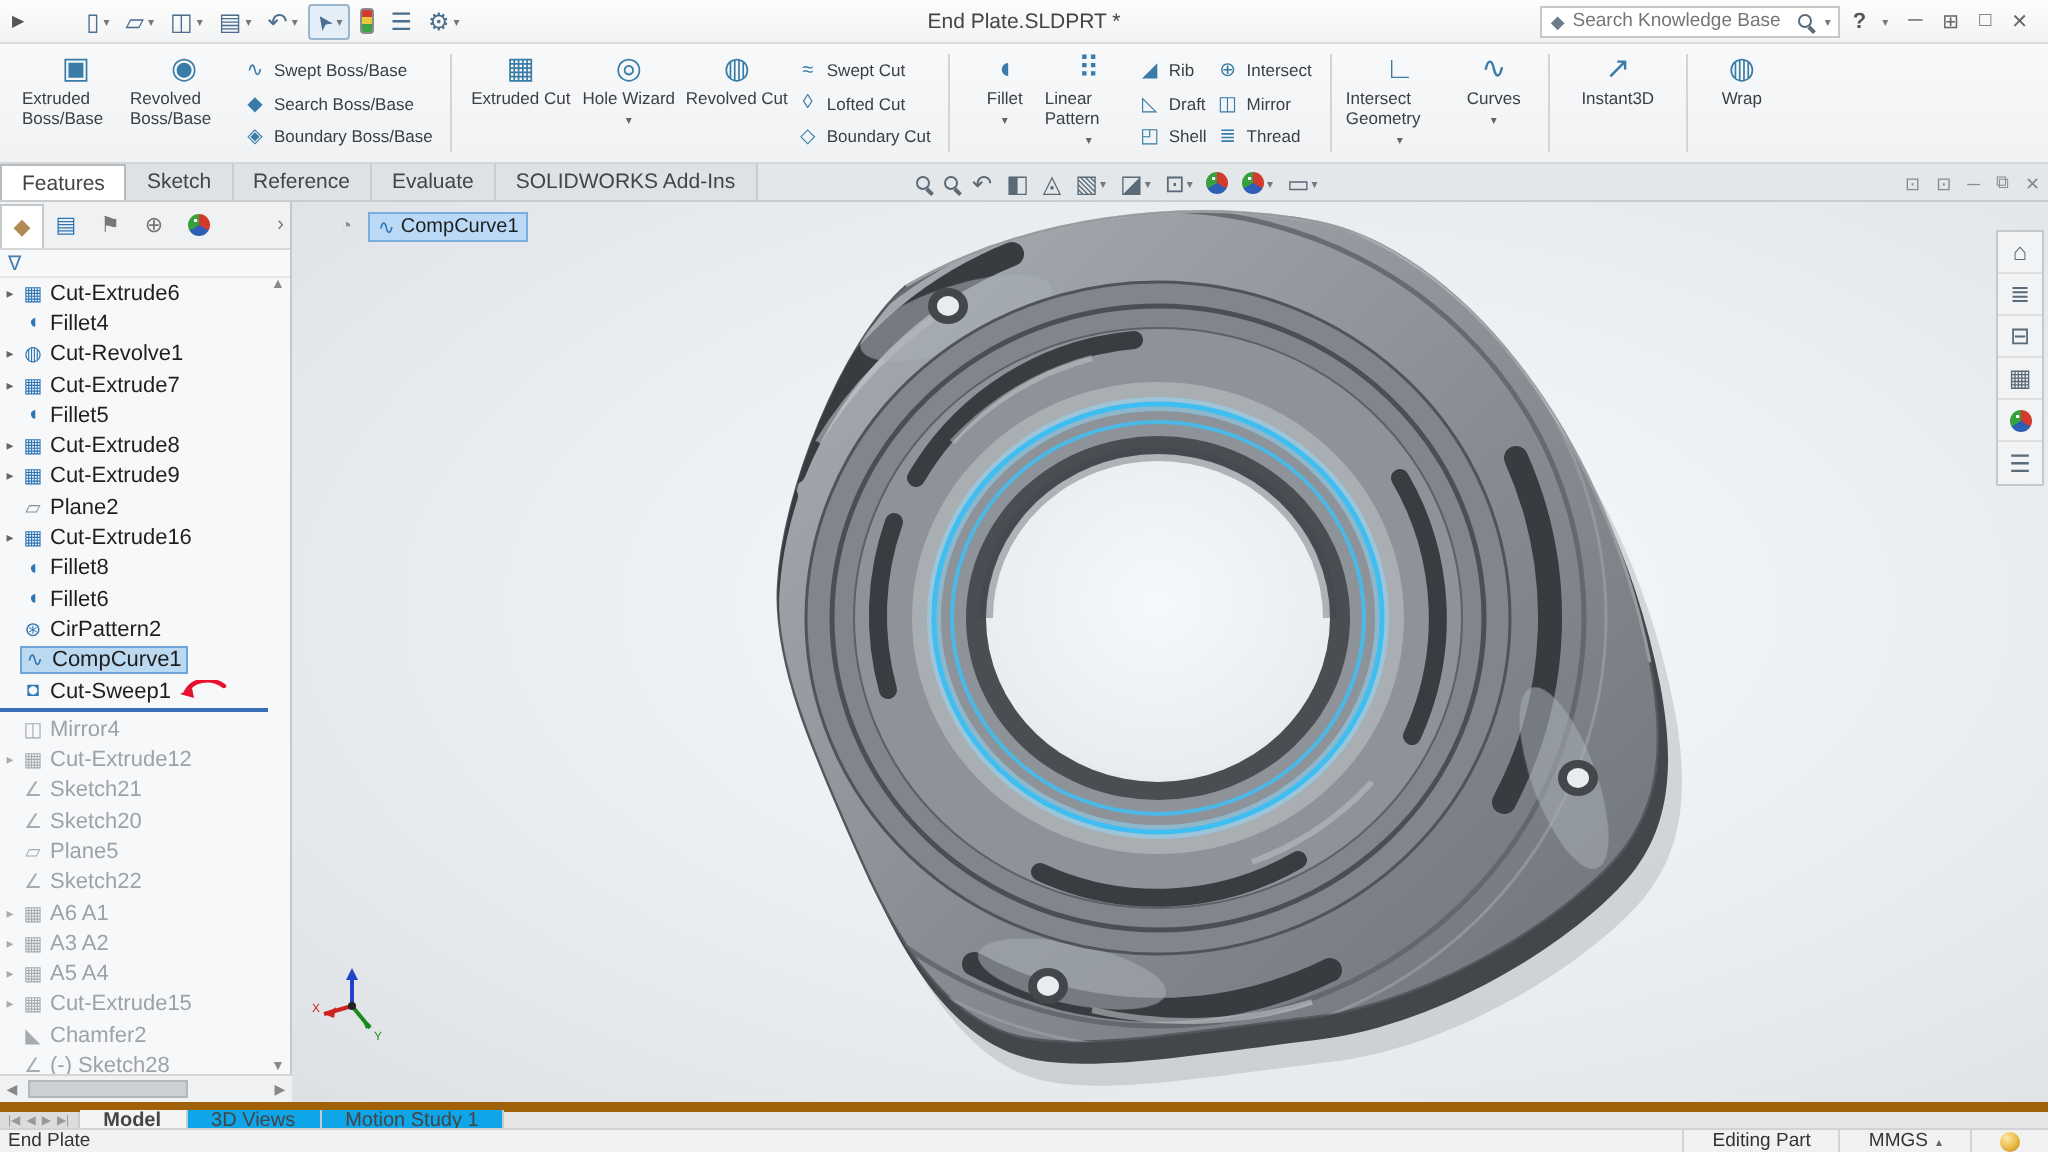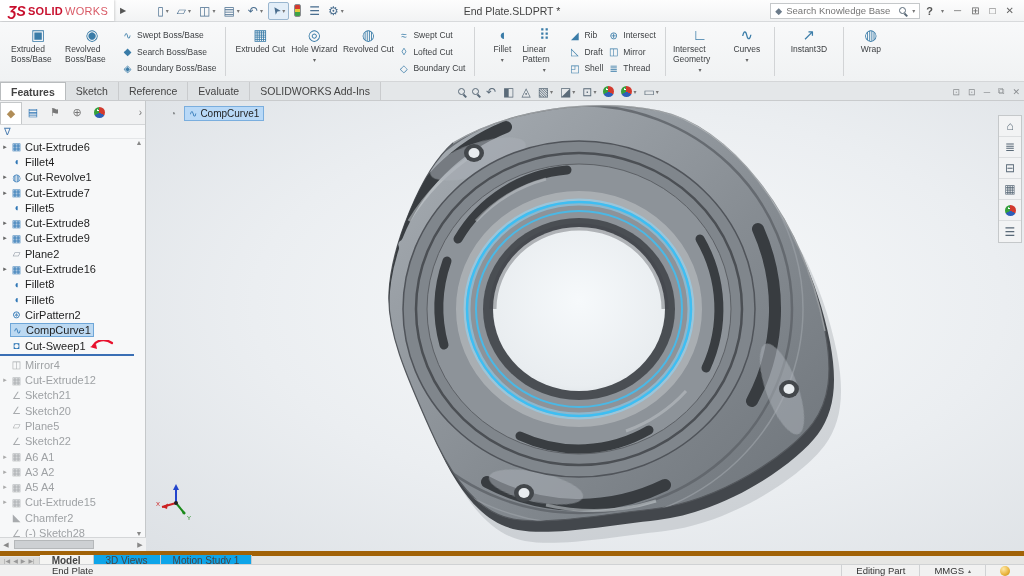--- a/index.html
+++ b/index.html
@@ -47,21 +47,21 @@
   .rbtn-lg .rcaret { font-size:6px; color:#666; margin-top:1px; }
   .rstack { display:flex; flex-direction:column; justify-content:space-between; padding:2px 2px; }
   .rbtn-sm { display:flex; align-items:center; gap:3px; height:16px; font-size:8.5px; color:#3c3f42; }
   .rbtn-sm .ric { width:13px; text-align:center; font-size:10px; color:#3a7ca8; }
 
   
   .tabrow { position:absolute; left:0; top:82px; width:1024px; height:19px;
     background:#e4e7e9; border-bottom:1px solid #c9cbcd; display:flex; align-items:flex-end; }
   .cm-tab { height:18px; padding:0 10px; display:flex; align-items:center; font-size:10.5px; color:#444;
     border-right:1px solid #c9cbcd; background:#dfe2e4; }
-  .cm-tab.active { background:#fff; font-weight:bold; border:1px solid #b9bcbe; border-bottom:none; }
+  .cm-tab.active { background:#fff; font-weight:normal; border:1px solid #b9bcbe; border-bottom:none; }
   .hud { position:absolute; left:458px; top:0; height:19px; display:flex; align-items:center; gap:7px; }
   .hud-btn { display:flex; align-items:center; gap:1px; color:#5a6a78; font-size:12px; }
   .hud-btn .caret { font-size:6px; color:#777; }
   .ball { width:11px; height:11px; border-radius:50%; display:inline-block;
     background:radial-gradient(circle at 35% 30%, #fff 0 8%, transparent 9%),
       conic-gradient(#d23a2e 0 120deg, #2e5fb7 120deg 240deg, #35a03c 240deg 360deg); }
   .docctl { position:absolute; right:4px; top:0; height:19px; display:flex; align-items:center; gap:8px; color:#8a8d90; font-size:9px; }
 
   
   .leftpanel { position:absolute; left:0; top:101px; width:146px; height:450px;
@@ -123,38 +123,33 @@
     background:#e6e6e4; border-top:5px solid #a16207; display:flex; align-items:center; }
   .bt-nav { display:flex; align-items:center; gap:1px; padding:0 3px; background:#dcdcda; border-right:1px solid #c9cbcd; }
   .bt-nav span { font-size:6px; color:#999; padding:0 1px; }
   .bt-tab { padding:0 12px; display:flex; align-items:center; font-size:10px; color:#444;
     border-right:1px solid #c9cbcd; background:#0ea5e9; position:relative; }
   .bt-tab.active { background:#f4f4f2; font-weight:bold; }
 
   
   .statusbar { position:absolute; left:0; top:564px; width:1024px; height:12px;
     background:#f1f1f1; border-top:1px solid #d0d2d4; display:flex; align-items:center; font-size:9.5px; color:#333; }
-  .sb-doc { padding-left:4px;margin-left:48px; }
+  .sb-doc { padding-left:4px; }
   .sb-right { margin-left:auto; display:flex; align-items:center; height:100%; }
   .sb-cell { padding:0 14px; border-left:1px solid #d0d2d4; height:100%; display:flex; align-items:center; gap:4px; }
   .sb-caret { font-size:6px; color:#666; }
   .goldball { width:10px; height:10px; border-radius:50%;
     background:radial-gradient(circle at 35% 30%, #ffe9a8, #e8b23a 60%, #b07f1a); }
 
   .ann-arrow { margin-left:2px; }
 </style>
 </head>
 <body>
 
 <div class="titlebar">
-  <div class="logo">
-    <span class="logo-mark">ƷS</span>
-    <span class="logo-bold">SOLID</span>
-    <span class="logo-light">WORKS</span>
-  </div>
   <span class="logo-flyout">▶</span>
   <div class="qat">
     <span class="qat-btn">
         <span>▯</span>
         <span class="qat-caret">▾</span>
       </span>
     <span class="qat-btn">
         <span>▱</span>
         <span class="qat-caret">▾</span>
       </span>

